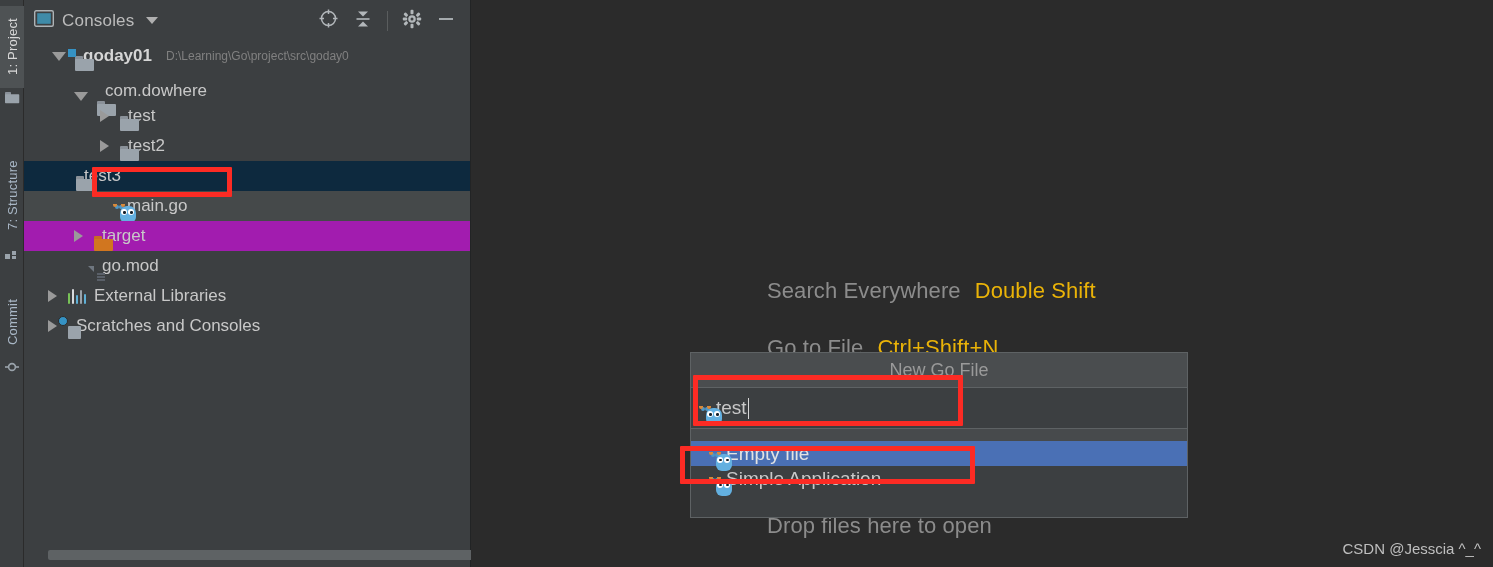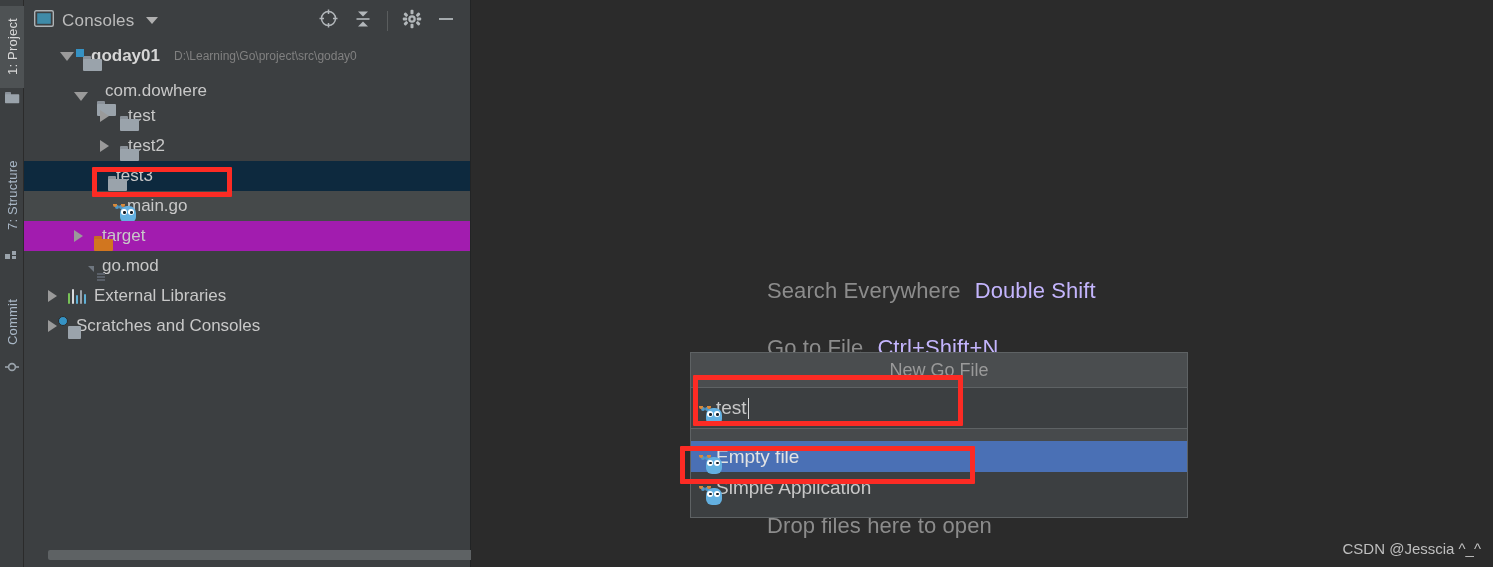--- a/index.html
+++ b/index.html
@@ -167,21 +167,21 @@
 
   
   .editor {
     position: absolute; left: 471px; top: 0; right: 0; bottom: 0;
     background: #2b2b2b;
   }
   .hint {
     position: absolute; white-space: nowrap; font-size: 22px; color: #8c8c8c;
     letter-spacing: .1px;
   }
-  .hint .key { color: #c4b5fd; margin-left: 14px; }
+  .hint .key { color: #eab308; margin-left: 14px; }
 
   
   .popup {
     position: absolute; left: 690px; top: 352px; width: 498px; height: 166px;
     background: #3c3f41; border: 1px solid #5e6264;
   }
   .popup-title {
     height: 34px; line-height: 34px; text-align: center;
     color: #9a9a9a; font-size: 18px; background: #4a4d4f;
   }
@@ -190,21 +190,21 @@
     border-top: 1px solid #5e6264; border-bottom: 1px solid #5e6264;
     display: flex; align-items: center; padding-left: 14px;
   }
   .popup-input .txt { margin-left: 11px; font-size: 19px; color: #c8c8c8; }
   .caretbar {
     display: inline-block; width: 1.5px; height: 21px;
     background: #d8d8d8; margin-left: 1px; vertical-align: -4px;
   }
   .popup-gap { height: 12px; background: #474a4c; }
   .popup-item {
-    height: 31px; display: flex; align-items: center; padding-left: 14px;
+    height: 25px; display: flex; align-items: center; padding-left: 24px;
     font-size: 19px; color: #c8c8c8;
   }
   .popup-item .txt { margin-left: 11px; }
   .popup-item.sel { background: #4a70b5; color: #e3e3e3; }
 
   
   .annot {
     position: absolute; border: 5px solid #fc2b24; pointer-events: none;
     border-radius: 1px;
   }
@@ -302,21 +302,21 @@
         <span class="ico">
           <svg width="20" height="20" viewBox="0 0 20 20">
             <line x1="3" y1="10" x2="17" y2="10" stroke="#b2b7ba" stroke-width="1.8"></line>
           </svg>
         </span>
       </span>
     </div>
 
     <div class="tree">
 
-      <div class="row" style="padding-left:36px;">
+      <div class="row" style="padding-left:28px;">
         <span class="arrow open"></span>
         <span class="ico" style="margin-left:9px;">
           <span class="folder module"><span class="tab"></span><span class="body"></span></span>
         </span>
         <span class="label bold">goday01</span>
         <span class="path">D:\Learning\Go\project\src\goday0</span>
       </div>
 
       <div class="row" style="padding-left:50px;align-items:flex-end;">
         <span class="arrow open"></span>
@@ -335,21 +335,21 @@
       </div>
 
       <div class="row" style="padding-left:76px;">
         <span class="arrow"></span>
         <span class="ico" style="margin-left:11px;">
           <span class="folder"><span class="tab"></span><span class="body"></span></span>
         </span>
         <span class="label">test2</span>
       </div>
 
-      <div class="row selected" style="padding-left:64px;">
+      <div class="row selected" style="padding-left:32px;">
         <span class="arrow blank"></span>
         <span class="ico" style="margin-left:11px;">
           <span class="folder"><span class="tab"></span><span class="body"></span></span>
         </span>
         <span class="label">test3</span>
       </div>
 
       <div class="row hovered" style="padding-left:76px;">
         <span class="arrow blank"></span>
         <span class="ico" style="margin-left:10px;">

